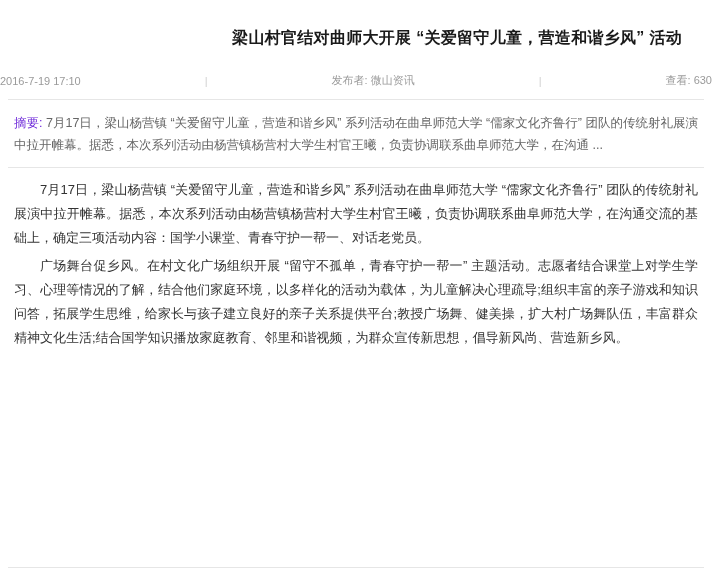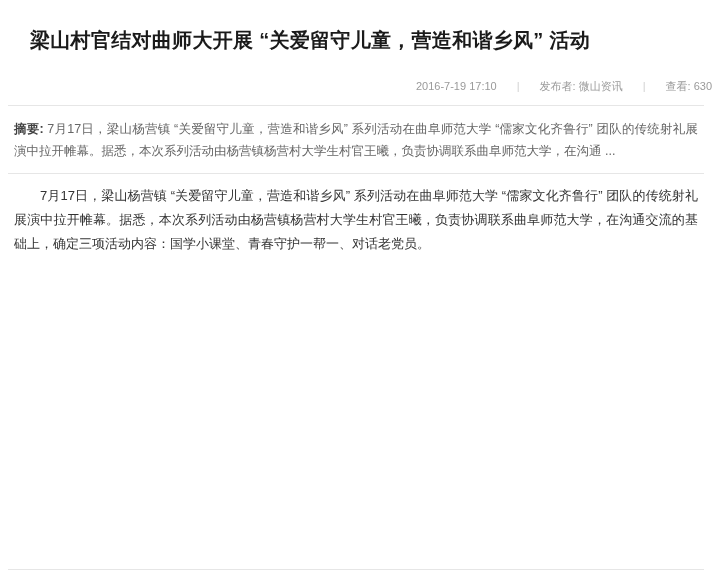--- a/index.html
+++ b/index.html
@@ -15,31 +15,31 @@
     overflow: hidden;
   }
   .page {
     width: 712px;
     height: 575px;
     box-sizing: border-box;
     position: relative;
     background: #ffffff;
   }
   .article-title {
-    text-align: left;
-    font-size: 20px;
+    text-align: right;
+    font-size: 16px;
     font-weight: bold;
     color: #1a1a1a;
     line-height: 26px;
     padding: 14px 30px 0 30px;
     letter-spacing: 0.3px;
   }
   .meta-bar {
     display: flex;
-    justify-content: flex-end;
+    justify-content: space-between;
     align-items: center;
     gap: 20px;
     font-size: 11px;
     color: #9a9a9a;
     padding: 12px 0 11px 0;
   }
   .meta-sep {
     color: #d0d0d0;
     font-size: 11px;
   }
@@ -49,22 +49,22 @@
     margin: 0 8px;
   }
   .summary-wrap {
     padding: 12px 14px 11px 14px;
     font-size: 12.5px;
     line-height: 22px;
     color: #666666;
     text-align: justify;
   }
   .summary-label {
-    color: #404040;
-    font-weight: bold;
+    color: #6d28d9;
+    font-weight: normal;
   }
   .body-wrap {
     padding: 10px 14px 0 14px;
   }
   .para {
     font-size: 13px;
     line-height: 24px;
     color: #333333;
     text-indent: 2em;
     text-align: justify;
@@ -98,16 +98,17 @@
 
   <div class="summary-wrap">
     <span class="summary-label">摘要:</span>
     <span>7月17日，梁山杨营镇 “关爱留守儿童，营造和谐乡风” 系列活动在曲阜师范大学 “儒家文化齐鲁行” 团队的传统射礼展演中拉开帷幕。据悉，本次系列活动由杨营镇杨营村大学生村官王曦，负责协调联系曲阜师范大学，在沟通 ...</span>
   </div>
 
   <div class="divider"></div>
 
   <div class="body-wrap">
     <p class="para">7月17日，梁山杨营镇 “关爱留守儿童，营造和谐乡风” 系列活动在曲阜师范大学 “儒家文化齐鲁行” 团队的传统射礼展演中拉开帷幕。据悉，本次系列活动由杨营镇杨营村大学生村官王曦，负责协调联系曲阜师范大学，在沟通交流的基础上，确定三项活动内容：国学小课堂、青春守护一帮一、对话老党员。</p>
+    <p class="para">广场舞台促乡风。在村文化广场组织开展 “留守不孤单，青春守护一帮一” 主题活动。志愿者结合课堂上对学生学习、心理等情况的了解，结合他们家庭环境，以多样化的活动为载体，为儿童解决心理疏导;组织丰富的亲子游戏和知识问答，拓展学生思维，给家长与孩子建立良好的亲子关系提供平台;教授广场舞、健美操，扩大村广场舞队伍，丰富群众精神文化生活;结合国学知识播放家庭教育、邻里和谐视频，为群众宣传新思想，倡导新风尚、营造新乡风。</p>
   </div>
 
   <div class="bottom-rule"></div>
 </div>
 
 </body></html>

